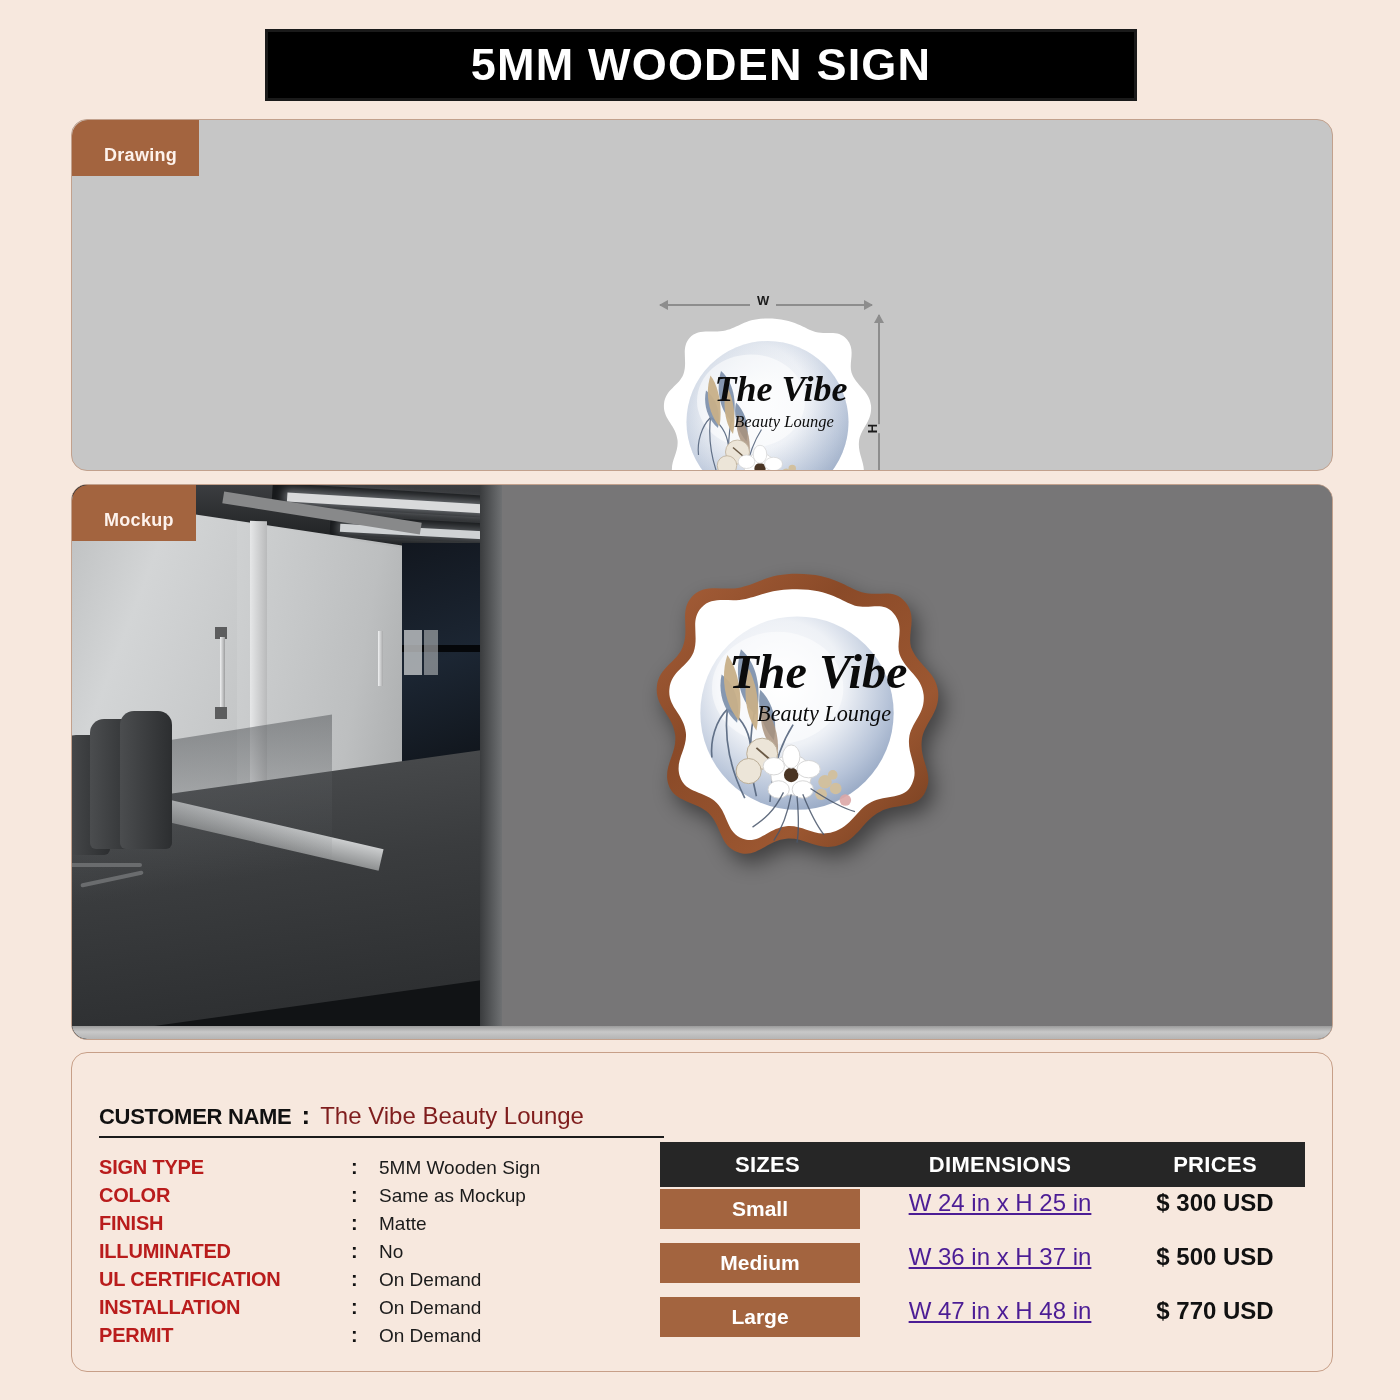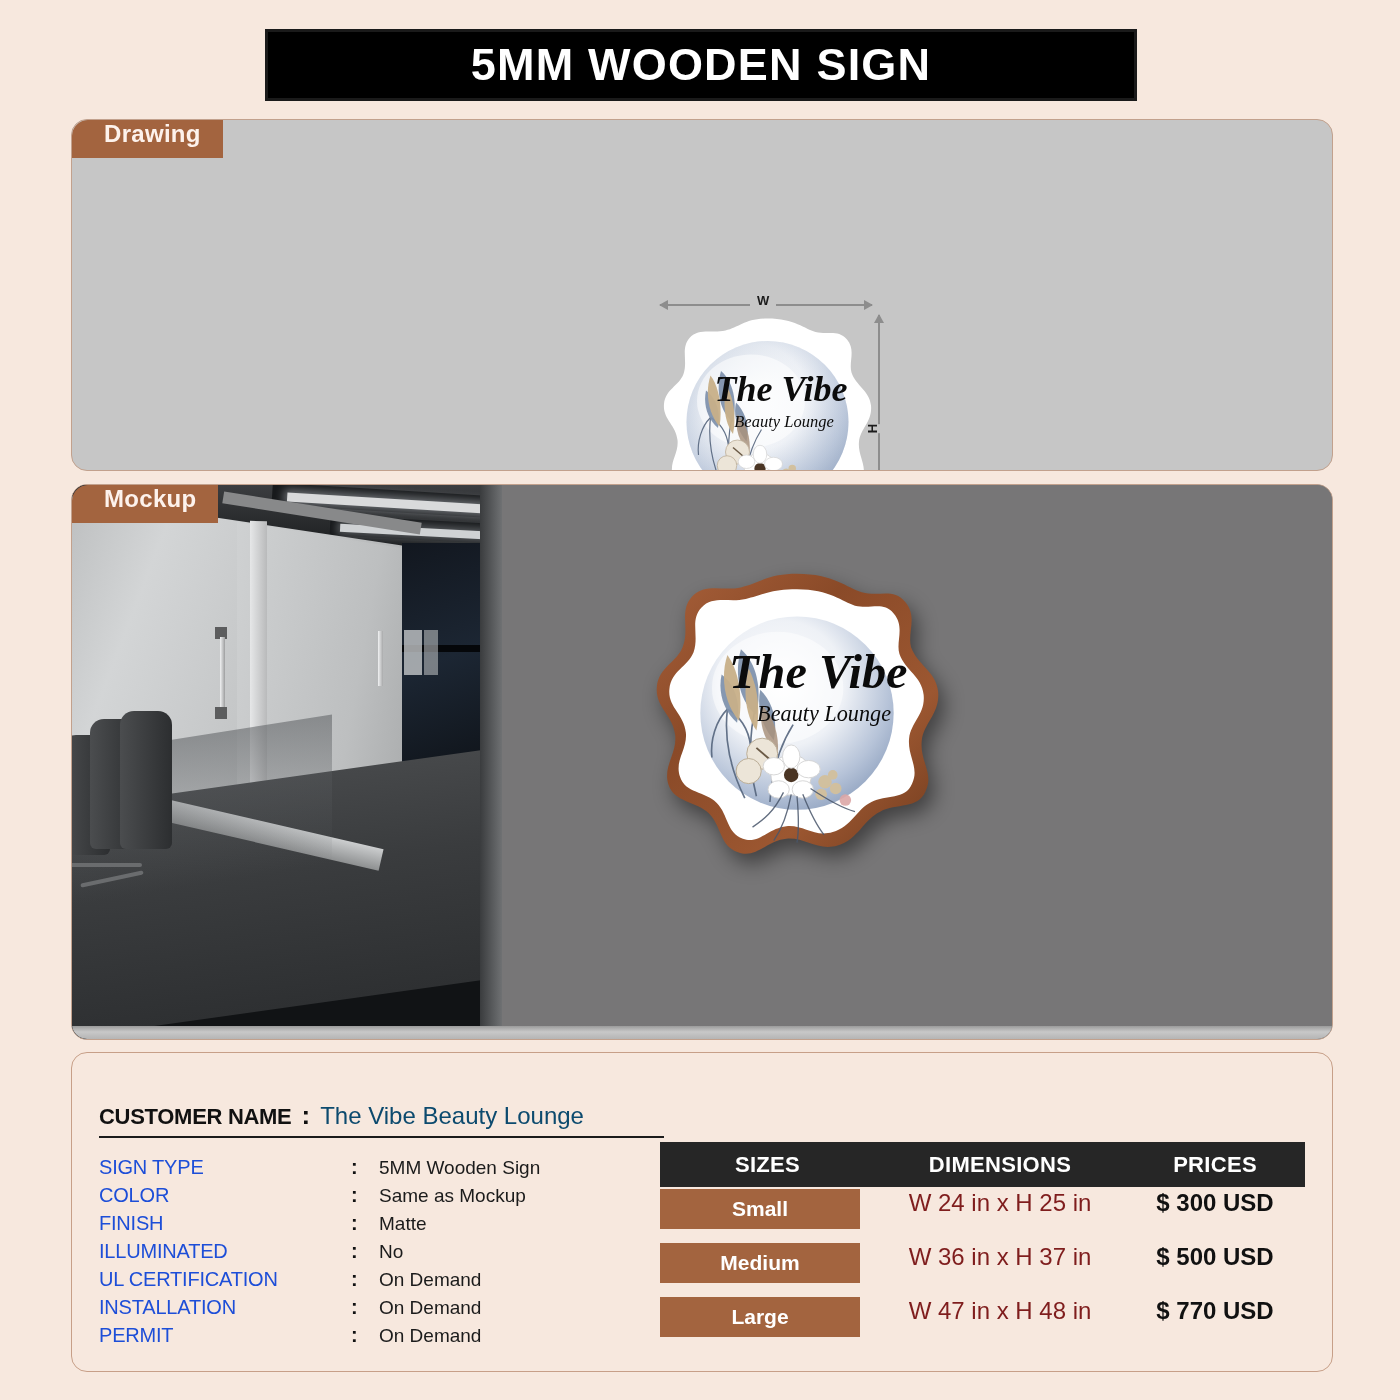--- a/index.html
+++ b/index.html
@@ -26,23 +26,23 @@
     font-weight: bold;
     letter-spacing: 1.2px;
   }
 
   
   .panel-tab {
     position: absolute;
     left: 0; top: 0;
     background: #a3643f;
     color: #fdf2ec;
-    font-size: 24px;
+    font-size: 18px;
     font-weight: bold;
-    padding: 0 22px 10px 32px;
+    padding: 25px 22px 10px 32px;
     border-top-left-radius: 16px;
     z-index: 6;
     letter-spacing: .3px;
   }
 
   
   .drawing-panel {
     position: absolute;
     left: 71px; top: 119px;
     width: 1262px; height: 352px;
@@ -262,34 +262,34 @@
     left: 27px; top: 47px;
     width: 565px;
     display: flex; align-items: baseline;
     border-bottom: 2px solid #1b1b1b;
     padding-bottom: 5px;
   }
   .customer-label {
     font-size: 22px; font-weight: bold; color: #111; letter-spacing: -.3px;
   }
   .customer-colon { font-size: 26px; font-weight: bold; color: #111; margin: 0 10px; }
-  .customer-value { font-size: 24px; color: #0c4a6e; }
+  .customer-value { font-size: 24px; color: #7f1d1d; }
 
   .spec-list {
     position: absolute;
     left: 27px; top: 103px;
     width: 565px;
   }
   .spec-row {
     display: flex; align-items: baseline;
     height: 28px;
   }
   .spec-key {
     width: 252px;
-    font-size: 20px; font-weight: normal; color: #1d4ed8; letter-spacing: -.2px;
+    font-size: 20px; font-weight: bold; color: #b91c1c; letter-spacing: -.2px;
   }
   .spec-colon { width: 28px; font-size: 20px; font-weight: bold; color: #111; }
   .spec-val { font-size: 19px; color: #1b1b1b; }
 
   
   .price-table {
     position: absolute;
     left: 588px; top: 58px;
     width: 645px;
   }
@@ -308,21 +308,21 @@
   }
   .pr-size-cell { width: 215px; display: flex; justify-content: flex-start; }
   .pr-badge {
     width: 200px; height: 40px;
     background: #a3643f; color: #ffffff;
     display: flex; align-items: center; justify-content: center;
     font-size: 21px; font-weight: bold;
   }
   .pr-dim {
     width: 250px; text-align: center;
-    font-size: 24px; color: #7f1d1d;
+    font-size: 24px; color: #4c1d95; text-decoration: underline;
   }
   .pr-price {
     width: 180px; text-align: center;
     font-size: 24px; font-weight: bold; color: #111;
   }
 </style>
 </head>
 <body>
 
 <div class="title-banner">

